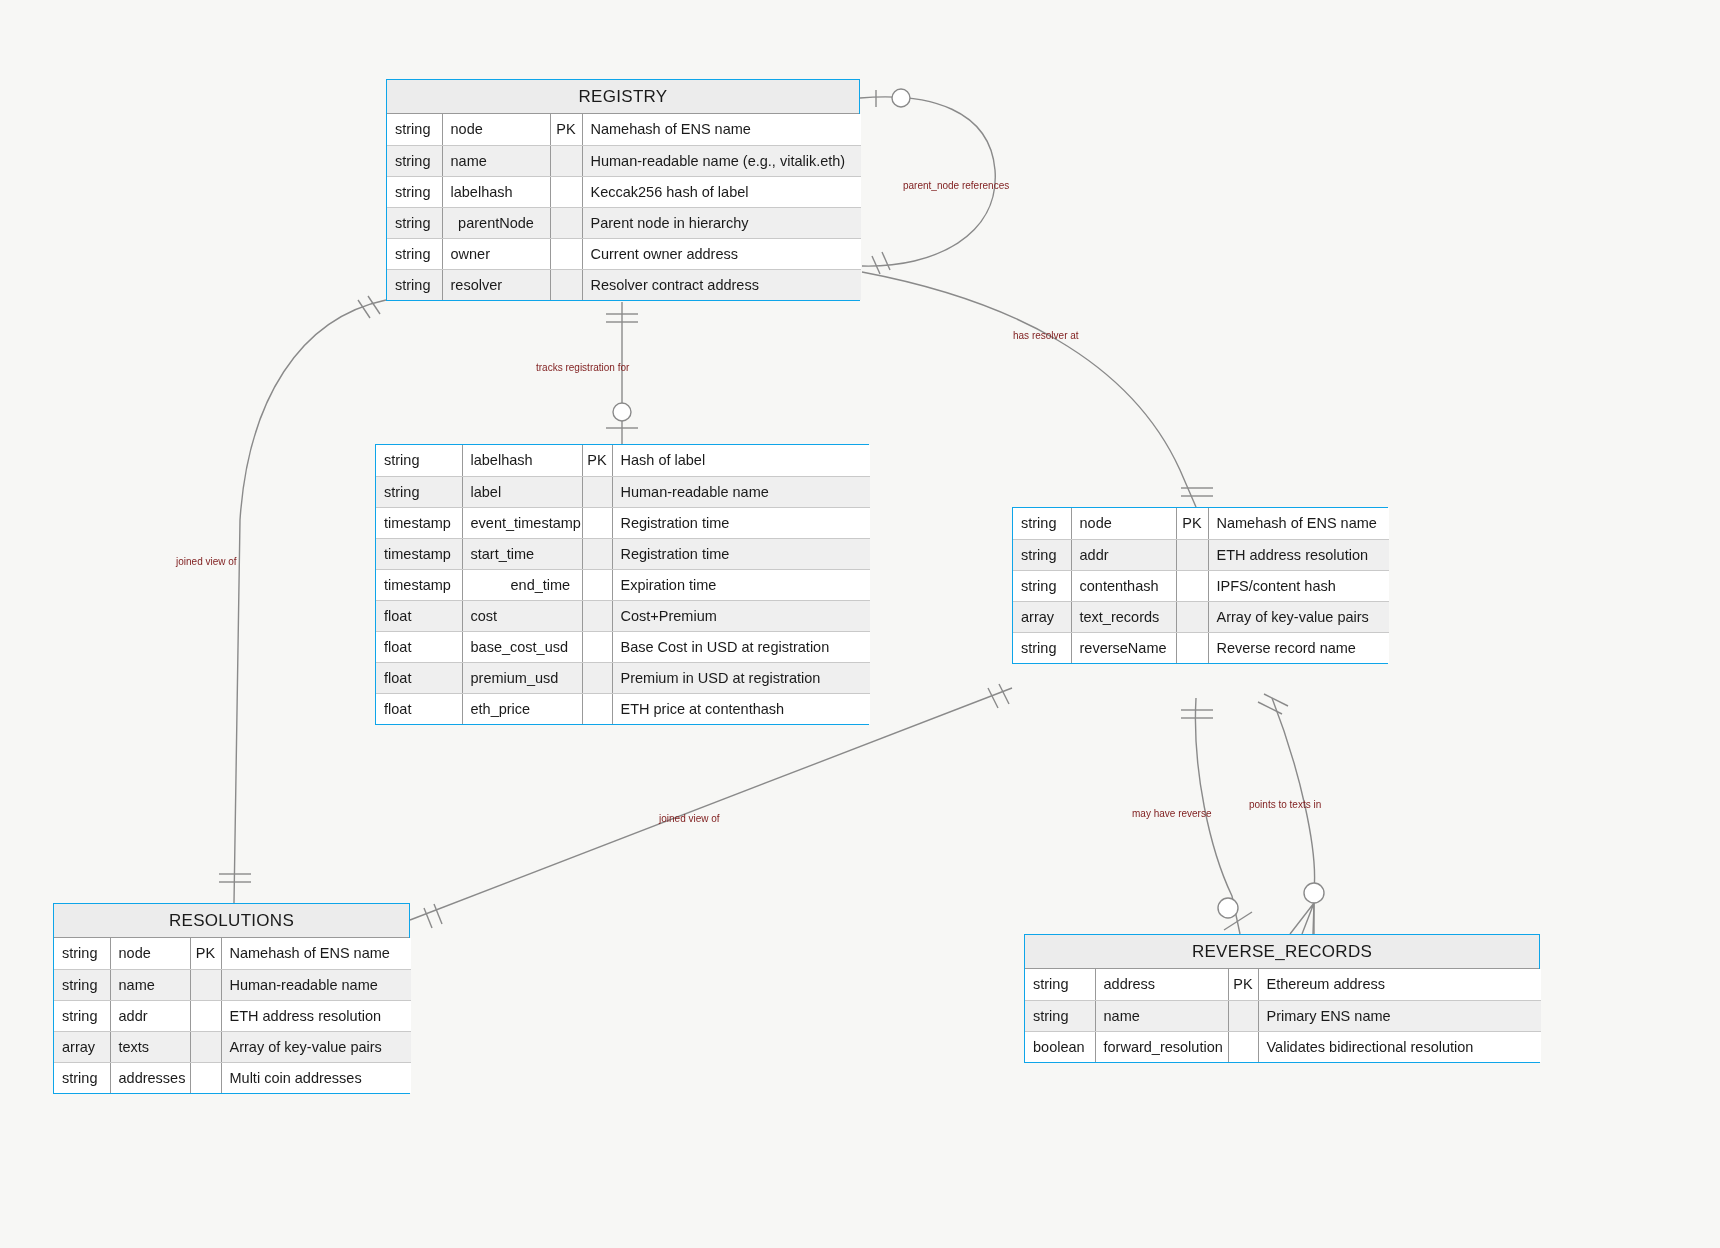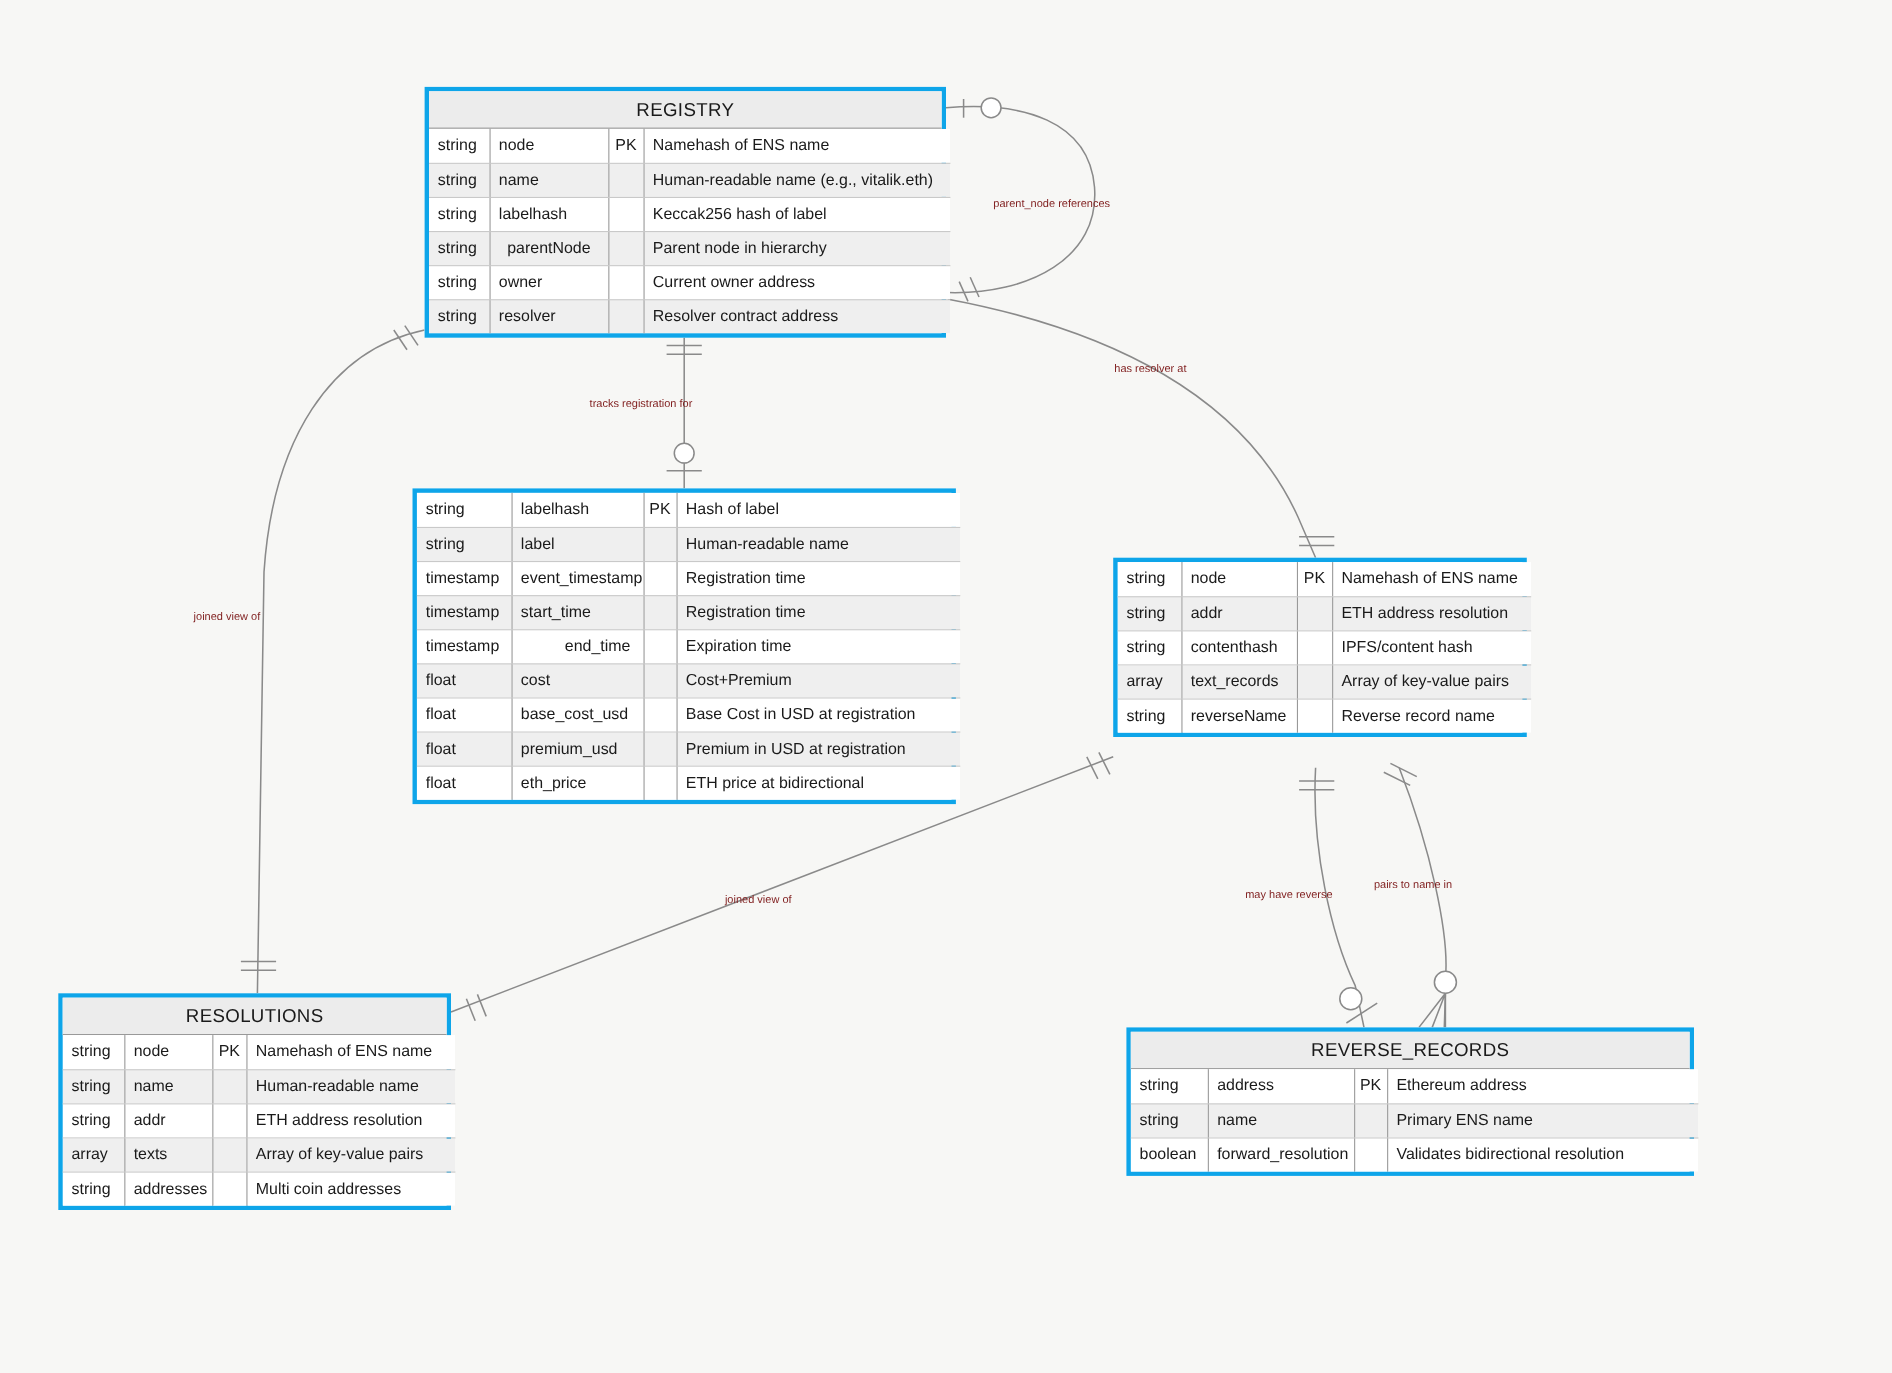--- a/index.html
+++ b/index.html
@@ -22,21 +22,21 @@
   #edge-layer {
     position: absolute;
     left: 0;
     top: 0;
     width: 1720px;
     height: 1248px;
     pointer-events: none;
   }
   .entity {
     position: absolute;
-    border: 4px solid #0ea5e9;
+    border: 1px solid #0ea5e9;
     background: #ffffff;
     box-sizing: border-box;
   }
   .entity-title {
     background: #ececec;
     border-bottom: 1px solid #999999;
     text-align: center;
     font-size: 17px;
     color: #1a1a1a;
     letter-spacing: 0.3px;
@@ -231,21 +231,21 @@
           <tr>
             <td class="c-type" style="width: 86px;">float</td>
             <td class="c-field" style="width: 120px;">premium_usd</td>
             <td class="c-key" style="width: 30px;"></td>
             <td class="c-desc" style="width: 258px;">Premium in USD at registration</td>
           </tr>
           <tr>
             <td class="c-type" style="width: 86px;">float</td>
             <td class="c-field" style="width: 120px;">eth_price</td>
             <td class="c-key" style="width: 30px;"></td>
-            <td class="c-desc" style="width: 258px;">ETH price at bidirectional</td>
+            <td class="c-desc" style="width: 258px;">ETH price at contenthash</td>
           </tr>
         </tbody>
       </table>
   </div>
 
   <div class="entity" id="ent-resolvers" style="left: 1012px; top: 507px; width: 376px;">
     <table class="attrs">
         <tbody>
           <tr>
             <td class="c-type" style="width: 58px;">string</td>
@@ -345,16 +345,16 @@
       </table>
   </div>
 
   <div id="labels">
       <div class="edge-label" style="left: 903px; top: 180px;">parent_node references</div>
       <div class="edge-label" style="left: 536px; top: 362px;">tracks registration for</div>
       <div class="edge-label" style="left: 1013px; top: 330px;">has resolver at</div>
       <div class="edge-label" style="left: 176px; top: 556px;">joined view of</div>
       <div class="edge-label" style="left: 659px; top: 813px;">joined view of</div>
       <div class="edge-label" style="left: 1132px; top: 808px;">may have reverse</div>
-      <div class="edge-label" style="left: 1249px; top: 799px;">pairs to name in</div>
+      <div class="edge-label" style="left: 1249px; top: 799px;">points to texts in</div>
     </div>
 
 </div>
 
 </body></html>

